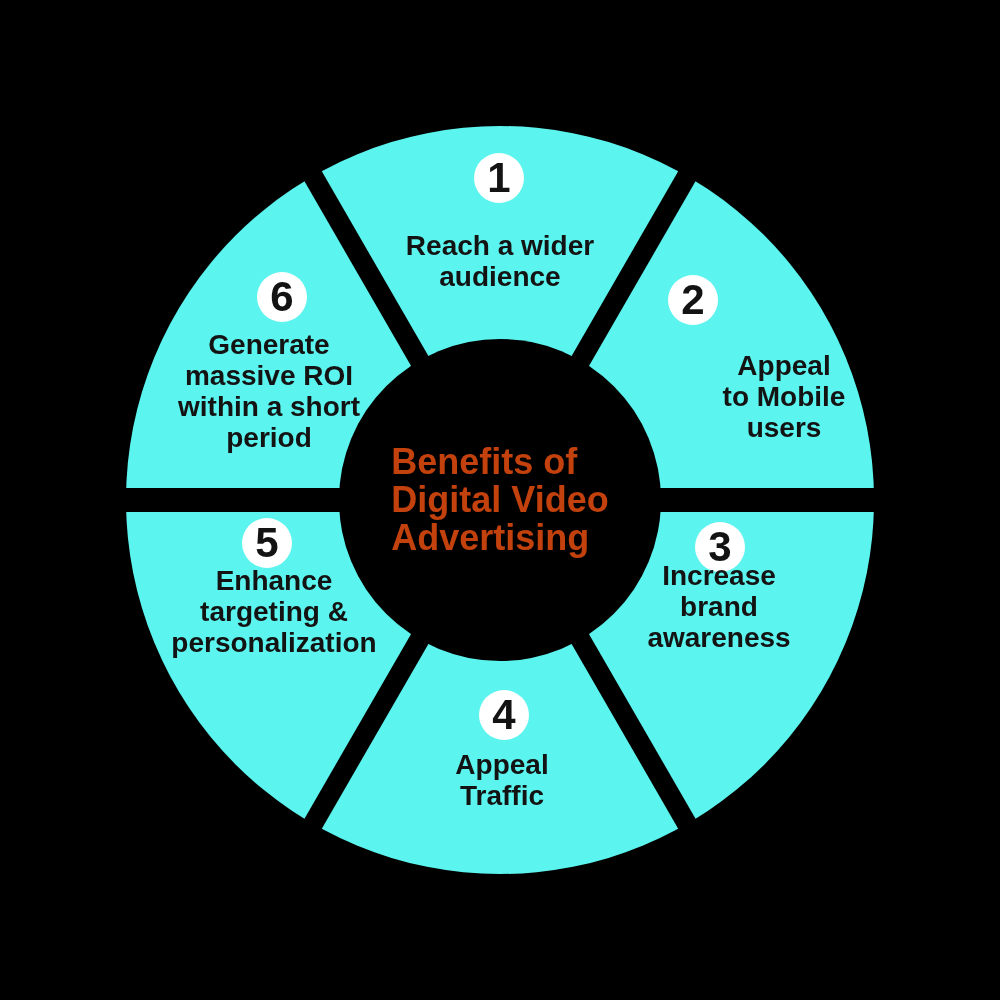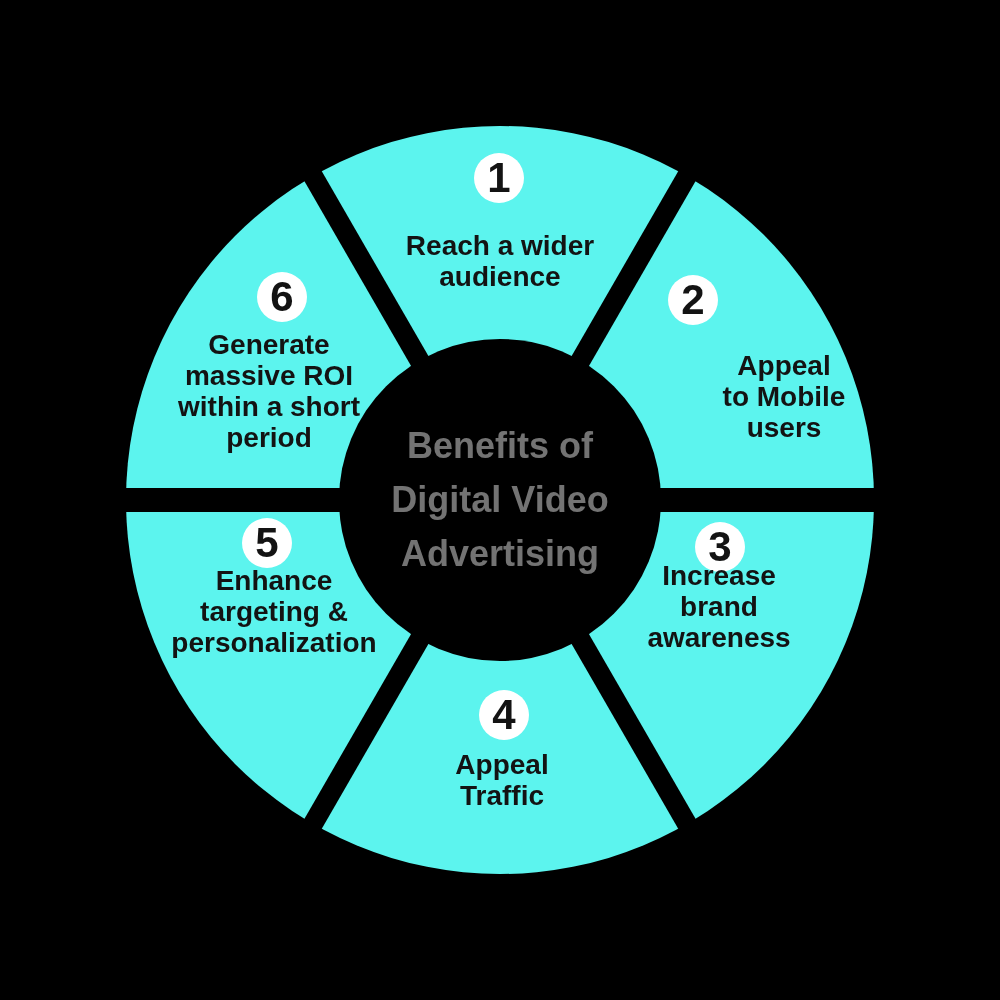--- a/index.html
+++ b/index.html
@@ -11,25 +11,24 @@
     overflow: hidden;
     font-family: "Liberation Sans", sans-serif;
   }
   svg.shapes { position: absolute; left: 0; top: 0; }
 
   .hub-title {
     position: absolute;
     left: 500px;
     top: 500px;
     transform: translate(-50%, -50%);
-    color: #737373;
+    color: #c2410c;
     font-size: 36px;
-    line-height: 54px;
+    line-height: 38px;
     font-weight: bold;
-    text-align: center;
     white-space: pre-line;
   }
 
   .badge {
     position: absolute;
     width: 50px;
     height: 50px;
     border-radius: 50%;
     background: #ffffff;
     color: #131313;

